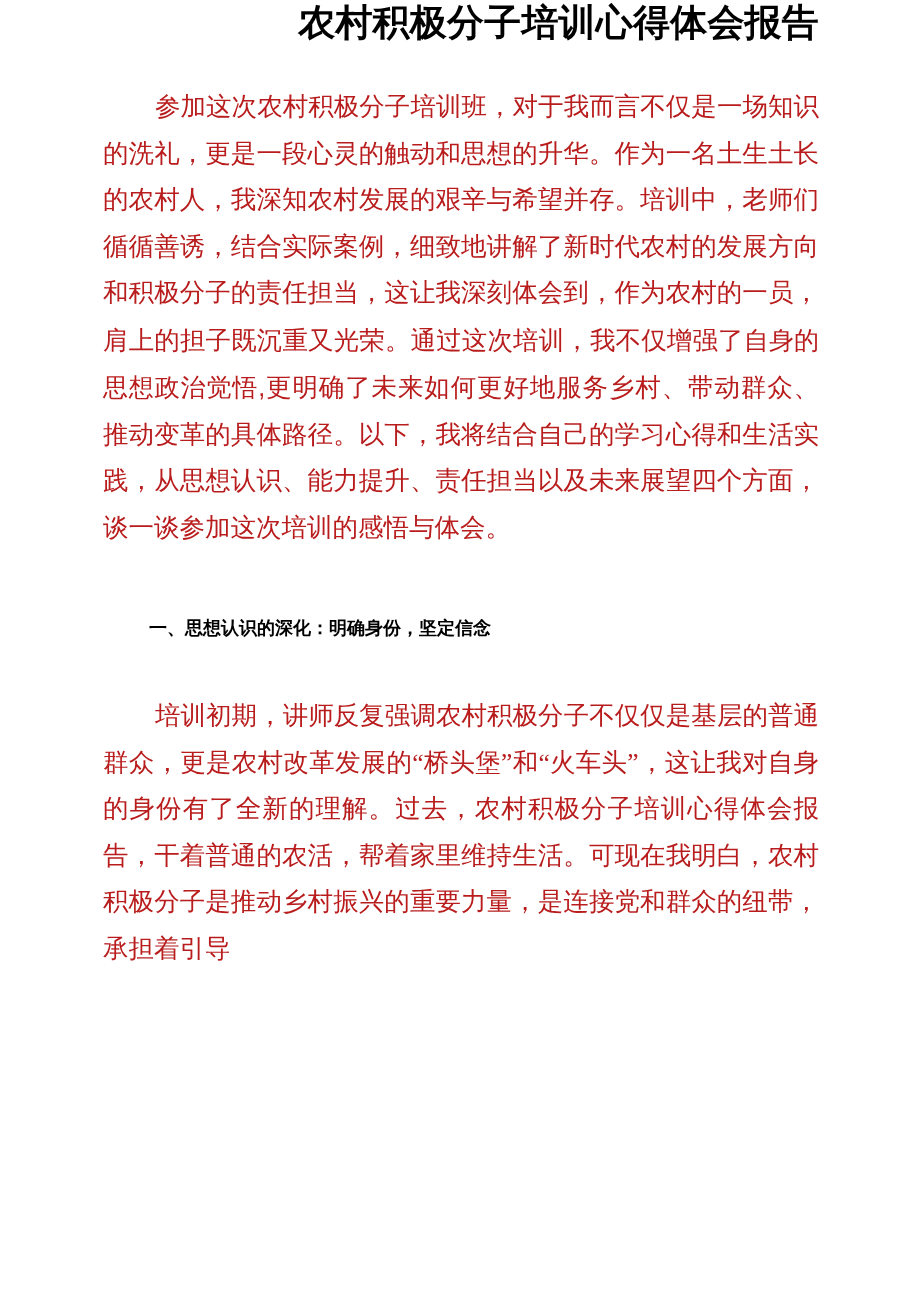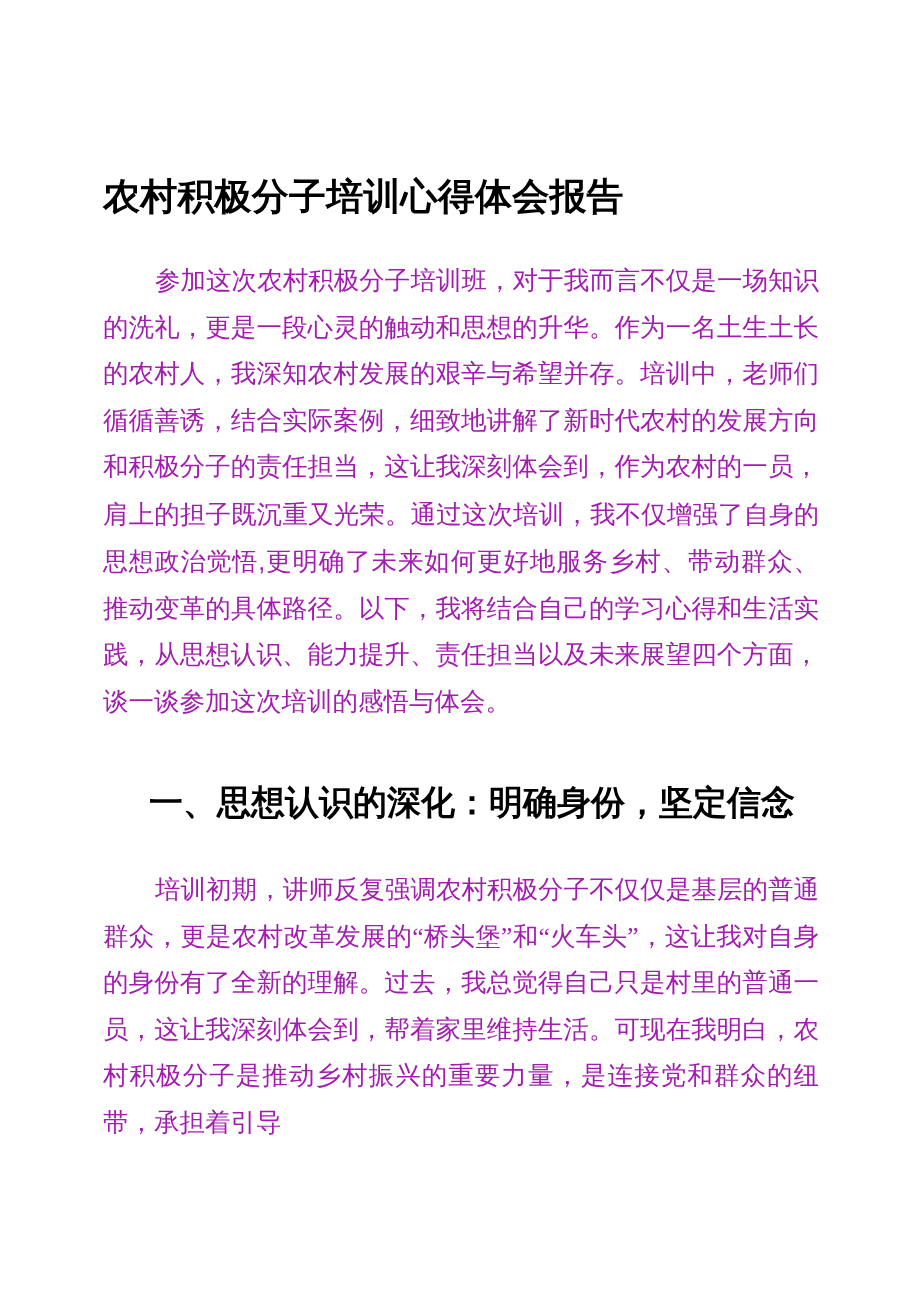--- a/index.html
+++ b/index.html
@@ -33,55 +33,54 @@
     width: 716px;
   }
 
   
   .doc-title {
     font-family: "Liberation Sans", "DejaVu Sans", sans-serif;
     font-weight: 700;
     font-size: 37px;
     line-height: 46px;
     letter-spacing: 0.2px;
-    text-align: left;
+    text-align: right;
     margin: 0;
-    padding-top: 174px;
     padding-bottom: 0;
     white-space: nowrap;
   }
 
   
   .para {
     font-family: "Liberation Serif", "DejaVu Serif", serif;
     font-size: 25.5px;
     line-height: 46.5px;
     text-align: justify;
     text-align-last: left;
     text-justify: inter-character;
     margin: 0;
     text-indent: 52px;
     word-break: break-all;
-    color: #a21caf;
+    color: #b91c1c;
   }
 
   .para-first {
     margin-top: 38px;
   }
 
   .sans-run {
     font-family: "Liberation Sans", "DejaVu Sans", sans-serif;
     font-size: 25px;
   }
 
   
   .h1 {
     font-family: "Liberation Sans", "DejaVu Sans", sans-serif;
     font-weight: 700;
-    font-size: 34px;
+    font-size: 18px;
     line-height: 46px;
     margin: 0;
     padding-left: 46px;
     padding-top: 54px;
     white-space: nowrap;
   }
 
   .h2 {
     font-family: "Liberation Sans", "DejaVu Sans", sans-serif;
     font-weight: 700;
@@ -109,16 +108,16 @@
 <div class="page">
   <div class="content">
 
     <h1 class="doc-title">农村积极分子培训心得体会报告</h1>
 
     <p class="para para-first"><span>参加这次农村积极分子培训班，对于我而言不仅是一场知识的洗礼，更是一段心灵的触动和思想的升华。作为一名土生土长的农村人，我深知农村发展的艰辛与希望并存。培训中，老师们循循善诱，结合实际案例，细致地讲解了新时代农村的发展方向和积极分子的责任担当，这让我深刻体会到，作为农村的一员，肩上的担子既沉重又光荣。通过这次培训，我不仅增强了</span><span class="sans-run">自身的思想政治觉悟,</span><span>更明确了未来如何更好地服务乡村、带动群众、推动变革的具体路径。以下，我将结合自己的学习心得和生活实践，从思想认识、能力提升、责任担当以及未来展望四个方面，谈一谈参加这次培训的感悟与体会。</span></p>
 
     <h2 class="h1">一、思想认识的深化：明确身份，坚定信念</h2>
 
 
-    <p class="para para-after-h2">培训初期，讲师反复强调农村积极分子不仅仅是基层的普通群众，更是农村改革发展的“桥头堡”和“火车头”，这让我对自身的身份有了全新的理解。过去，我总觉得自己只是村里的普通一员，这让我深刻体会到，帮着家里维持生活。可现在我明白，农村积极分子是推动乡村振兴的重要力量，是连接党和群众的纽带，承担着引导</p>
+    <p class="para para-after-h2">培训初期，讲师反复强调农村积极分子不仅仅是基层的普通群众，更是农村改革发展的“桥头堡”和“火车头”，这让我对自身的身份有了全新的理解。过去，农村积极分子培训心得体会报告，干着普通的农活，帮着家里维持生活。可现在我明白，农村积极分子是推动乡村振兴的重要力量，是连接党和群众的纽带，承担着引导</p>
 
   </div>
 </div>
 
 </body></html>

